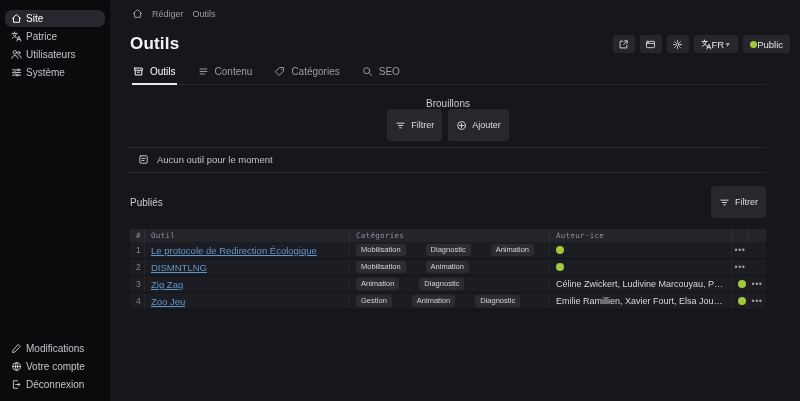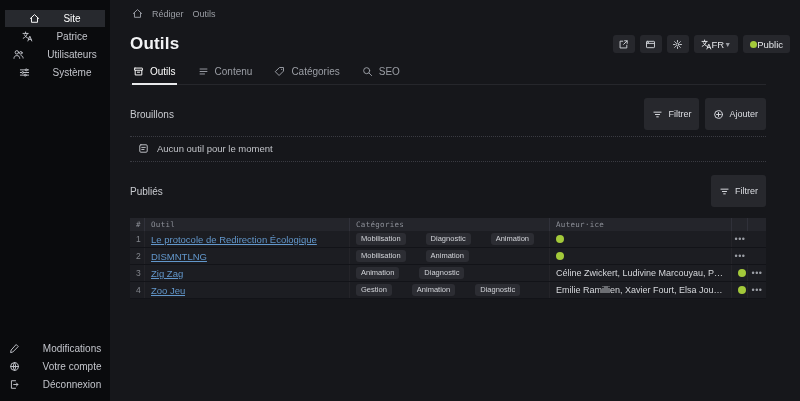--- a/index.html
+++ b/index.html
@@ -8,21 +8,21 @@
     font-family:"Liberation Sans", sans-serif;
     background:#101114; color:#d6d8dc; overflow:hidden;
     -webkit-font-smoothing:antialiased;
   }
   .app { display:flex; width:800px; height:401px; }
 
   
   .sidebar { width:110px; background:#0a0b0d; display:flex; flex-direction:column; padding:10px 0 8px; flex-shrink:0; }
   .search-row { display:flex; align-items:center; gap:7px; padding:2px 11px; font-size:10px; color:#c6c8cd; cursor:pointer; margin-bottom:24px; }
   .nav { display:flex; flex-direction:column; gap:1px; padding:0 5px; }
-  .nav-item { display:flex; align-items:center; gap:23px; padding:3px 6px; border-radius:0; font-size:10px; color:#c3c5cb; cursor:pointer; white-space:nowrap;justify-content:center; }
+  .nav-item { display:flex; align-items:center; gap:4px; padding:3px 6px; border-radius:7px; font-size:10px; color:#c3c5cb; cursor:pointer; white-space:nowrap; }
   .nav-item.active { background:#27292e; color:#ffffff; }
   .spacer { flex:1; }
   .icn { display:inline-flex; align-items:center; justify-content:center; width:11px; height:11px; flex-shrink:0; }
   .icn svg { width:11px; height:11px; display:block; }
 
   
   .main { flex:1; background:#16171b; padding:8px 34px 0 20px; min-width:0; }
   .breadcrumb { display:flex; align-items:center; gap:9px; font-size:9px; color:#9b9ea5; padding-left:2px; }
   .breadcrumb .crumb { cursor:pointer; }
   .header-row { margin-top:15px; margin-right:-24px; display:flex; align-items:center; justify-content:space-between; }
@@ -32,21 +32,21 @@
   .pill-btn { height:18px; background:#26272c; border-radius:3px; display:flex; align-items:center; padding:0 7px; font-size:9.5px; color:#e3e5e9; cursor:pointer; }
   .caret { font-size:7px; color:#9b9ea5; }
   .dot { width:7px; height:7px; border-radius:50%; flex-shrink:0; }
 
   .tabs { margin-top:8px; display:flex; gap:20px; border-bottom:1px solid #26272c; padding-left:2px; }
   .tab { display:flex; align-items:center; gap:6px; font-size:10px; color:#9b9ea5; padding:4px 1px 7px; cursor:pointer; position:relative; }
   .tab.active { color:#ffffff; }
   .tab.active::after { content:""; position:absolute; left:0; right:0; bottom:-1px; height:2px; background:#e9eaec; }
 
   .section-head { margin-top:13px; display:flex; align-items:center; justify-content:space-between; padding-bottom:6px; }
-  .section-head.dotted { border-bottom:1px dotted #3a3b42; }
+  .section-head.dotted { border-bottom:1px dotted #3a3b42;flex-direction:column; }
   .section-title { font-size:10px; color:#c9cbd0; }
   .head-btns { display:flex; gap:6px; }
   .btn { display:inline-flex; align-items:center; gap:5px; height:32px; padding:0 8px; background:#27282d; border-radius:3px; font-size:9px; color:#dcdee3; cursor:pointer; white-space:nowrap; }
 
   .empty-row { display:flex; align-items:center; gap:8px; padding:6px 8px 7px; border-bottom:1px dotted #3a3b42; font-size:9.5px; color:#c2c4c9; }
 
   
   .table { margin-top:5px; }
   .trow, .thead { display:grid; grid-template-columns:15px 205px 200px minmax(0,1fr) 16px 18px; align-items:center; }
   .thead { background:#24252b; height:13px; font-family:"DejaVu Sans Mono", monospace; font-size:7.5px; color:#8e9199; letter-spacing:.3px; }

